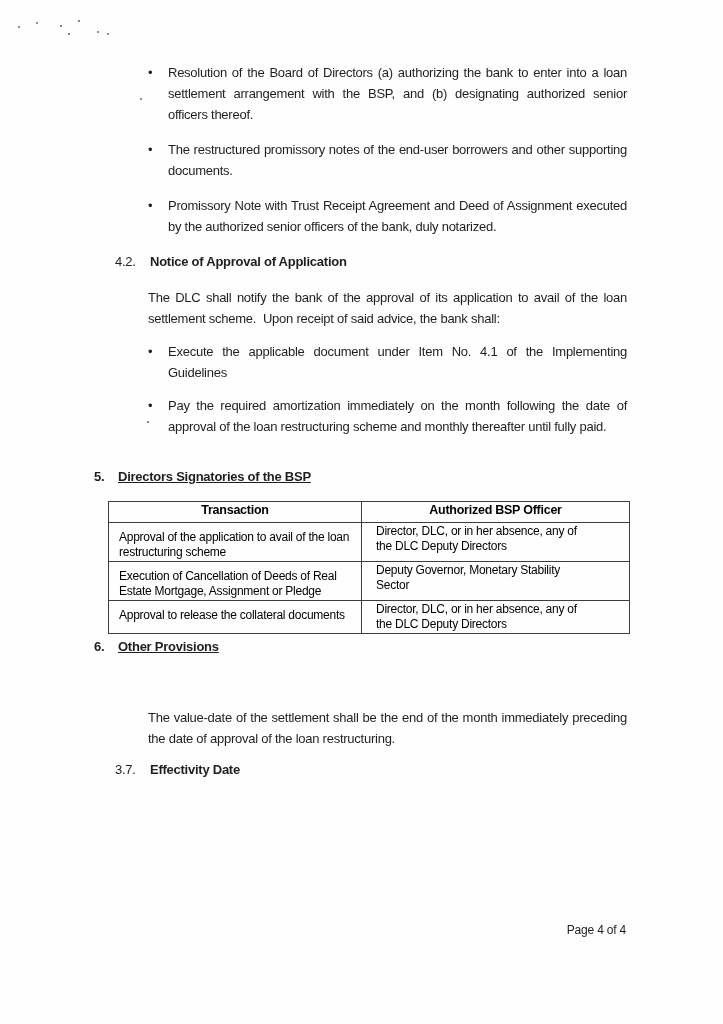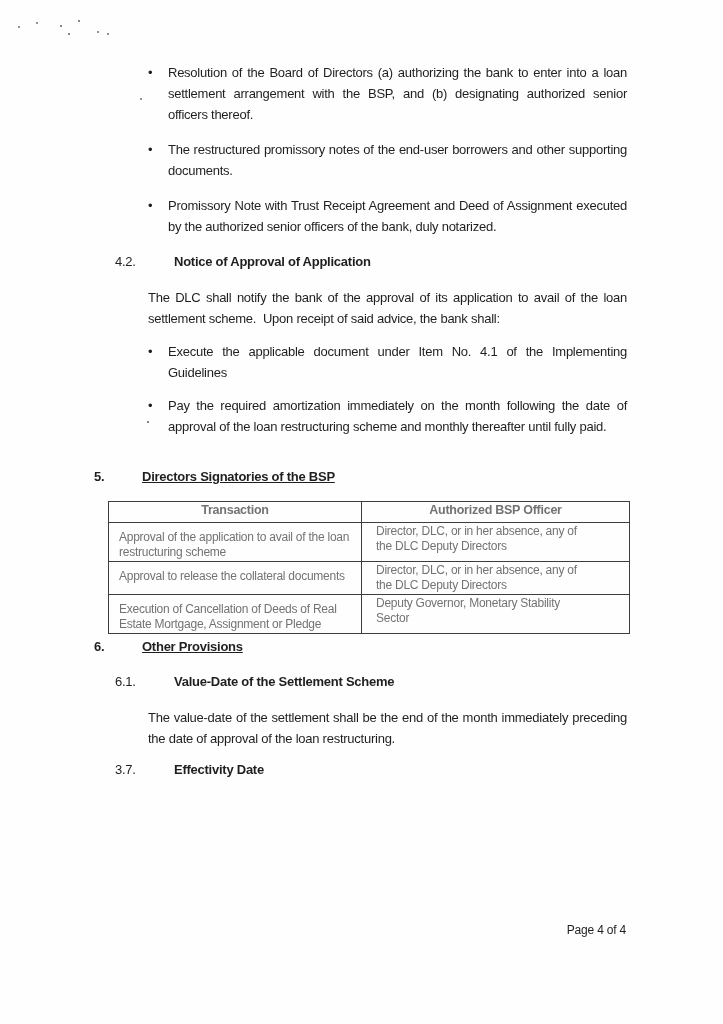--- a/index.html
+++ b/index.html
@@ -28,34 +28,34 @@
   .bullet-item { display: flex; margin-bottom: 14px; }
   .bullet-item:last-child { margin-bottom: 0; }
   .bullet-dot { flex: 0 0 20px; }
   .bullet-text { flex: 1 1 auto; text-align: justify; }
 
   
   .heading { white-space: nowrap; }
   .h-num { display: inline-block; vertical-align: top; }
   .h-num.top { width: 24px; font-weight: bold; }
   .h-num.sub { width: 35px; font-weight: normal; }
-  .h-title { font-weight: bold; margin-left: 24px; }
+  .h-title { font-weight: bold; }
   .h-title.uline { text-decoration: underline; }
 
   .para { text-align: justify; }
 
   
   table.sig {
     border-collapse: collapse;
     table-layout: fixed;
     width: 521px;
     font-size: 12px;
     line-height: 15px;
     letter-spacing: -0.25px;
-    color: #737373;
+    color: #000000;
   }
   table.sig th, table.sig td { border: 1px solid #3d3d3d; vertical-align: top; }
   table.sig th {
     font-weight: bold;
     text-align: center;
     height: 18px;
     padding: 1px 4px;
     font-size: 12.5px;
   }
   table.sig td { padding: 7px 9px 1px 10px; }
@@ -127,38 +127,35 @@
           <th>Transaction</th>
           <th>Authorized BSP Officer</th>
         </tr>
       </thead>
       <tbody>
         <tr>
           <td>Approval of the application to avail of the loan restructuring scheme</td>
           <td class="col-right">Director, DLC, or in her absence, any of the DLC Deputy Directors</td>
         </tr>
         <tr>
+          <td>Execution of Cancellation of Deeds of Real Estate Mortgage, Assignment or Pledge</td>
+          <td class="col-right">Deputy Governor, Monetary Stability Sector</td>
+        </tr>
+        <tr>
           <td>Approval to release the collateral documents</td>
           <td class="col-right">Director, DLC, or in her absence, any of the DLC Deputy Directors</td>
-        </tr>
-        <tr>
-          <td>Execution of Cancellation of Deeds of Real Estate Mortgage, Assignment or Pledge</td>
-          <td class="col-right">Deputy Governor, Monetary Stability Sector</td>
         </tr>
       </tbody>
     </table>
   </div>
 
   <div class="abs heading" style="top:636px;left:94px;">
     <span class="h-num top">6.</span><span class="h-title uline">Other Provisions</span>
   </div>
 
-  <div class="abs heading" style="top:671px;left:115px;">
-    <span class="h-num sub">6.1.</span><span class="h-title">Value-Date of the Settlement Scheme</span>
-  </div>
 
   <div class="abs para" style="top:707px;left:148px;width:479px;">The value-date of the settlement shall be the end of the month immediately preceding the date of approval of the loan restructuring.</div>
 
   <div class="abs heading" style="top:759px;left:115px;">
     <span class="h-num sub">3.7.</span><span class="h-title">Effectivity Date</span>
   </div>
 
 
   <div class="abs footer" style="top:920px;right:97px;">Page 4 of 4</div>
 

